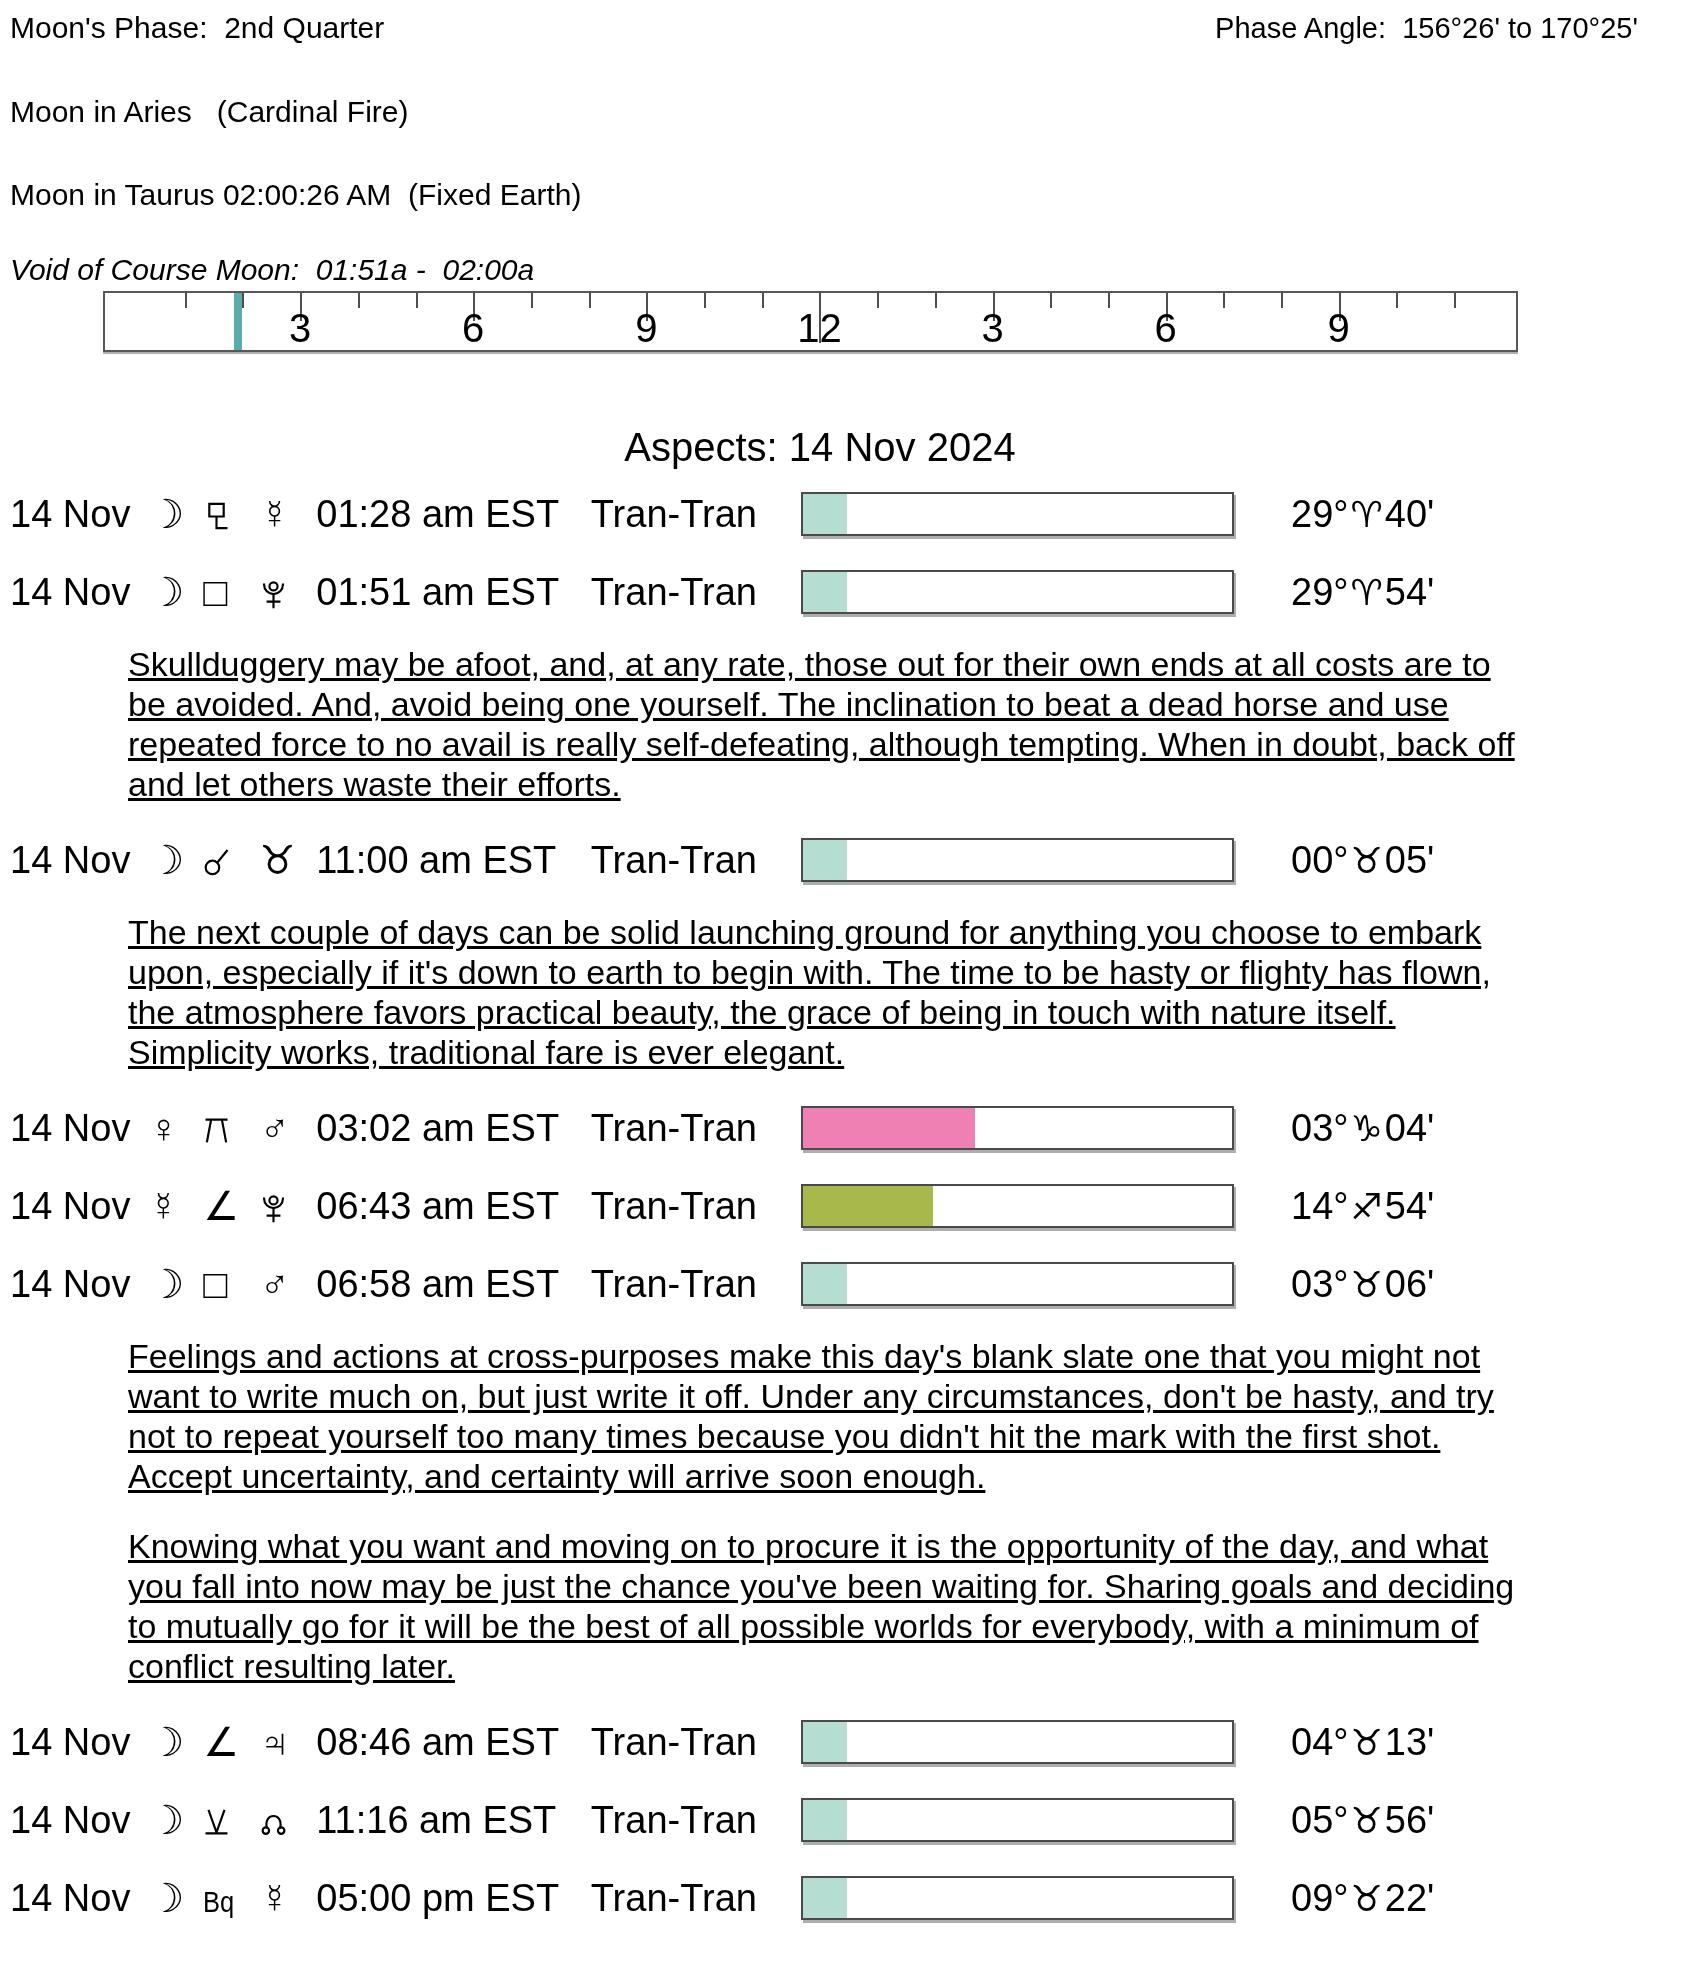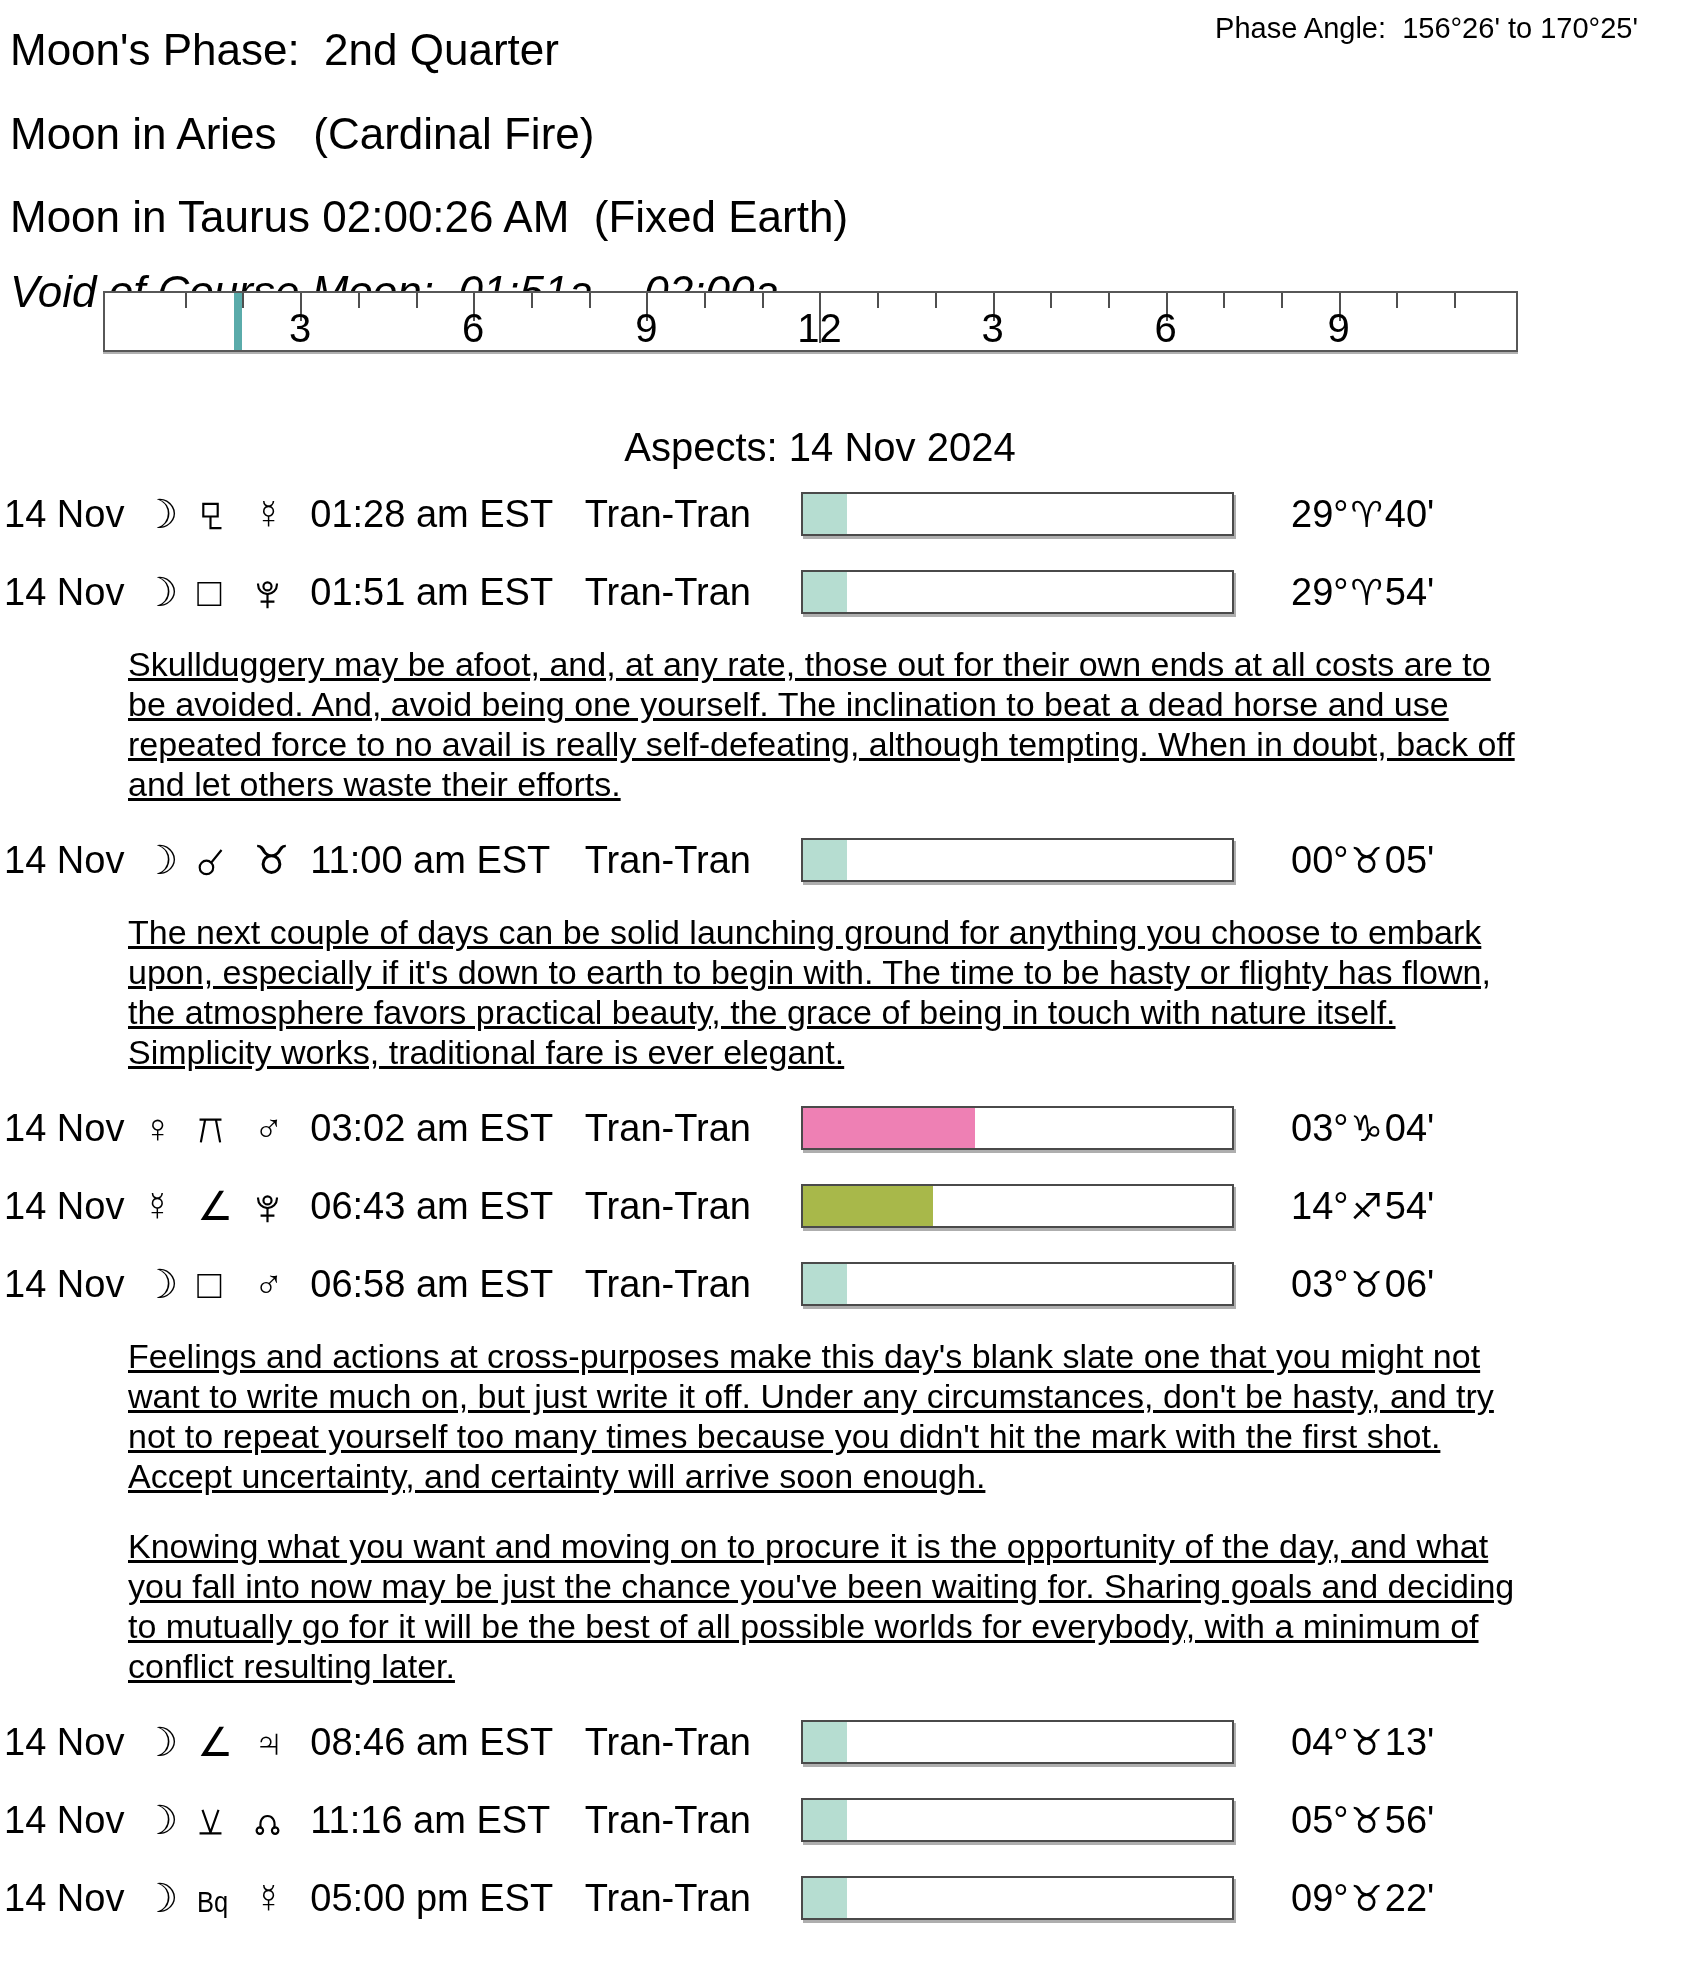--- a/index.html
+++ b/index.html
@@ -1,21 +1,21 @@
 <!DOCTYPE html>
 <html><head>
 <meta charset="utf-8">
 <style>
   html,body{margin:0;padding:0;}
   body{
     width:1690px;height:1982px;overflow:hidden;background:#ffffff;color:#000;
     font-family:"Liberation Sans","DejaVu Sans",sans-serif;
     position:relative;
   }
-  .hline{position:absolute;left:10px;font-size:44px;line-height:44px;white-space:pre;margin-top:22px;}
+  .hline{position:absolute;left:10px;font-size:30px;line-height:44px;white-space:pre;}
   .h1{top:6px;}
   .h2{top:90px;}
   .h3{top:173px;}
   .h4{top:248px;font-style:italic;}
   .phase-angle{position:absolute;top:12px;right:52px;font-size:29px;white-space:pre;}
 
   
   .ruler{
     position:absolute;left:103px;top:291px;width:1411px;height:57px;
     border:2px solid #575757;background:#fff;box-shadow:0 2px 0 rgba(150,150,150,.75);
@@ -26,21 +26,21 @@
   .rlabel{
     position:absolute;bottom:2px;transform:translateX(-50%);
     font-size:40px;line-height:1;color:#000;
   }
   .vmark{position:absolute;top:0;bottom:0;}
 
   
   .aspects{position:absolute;top:425px;left:0;width:1640px;}
   .aspects-heading{font-size:40px;text-align:center;margin:0 0 18px 0;}
 
-  .arow{position:relative;height:52px;margin-bottom:26px;font-size:38px;line-height:52px;white-space:nowrap;padding-left:4px;}
+  .arow{position:relative;height:52px;margin-bottom:26px;font-size:38px;line-height:52px;white-space:nowrap;padding-left:10px;}
   .c{display:inline-block;vertical-align:top;}
   .cdate{width:128px;}
   .cglyph{width:44px;font-size:40px;}
   .casp{width:46px;}
   .cp2{width:46px;}
   .ctime{width:256px;}
   .ctype{padding-left:8px;}
   .gsvg{vertical-align:-4px;}
   .gtext{font-size:30px;display:inline-block;transform:scaleX(.85);transform-origin:left center;}
 

